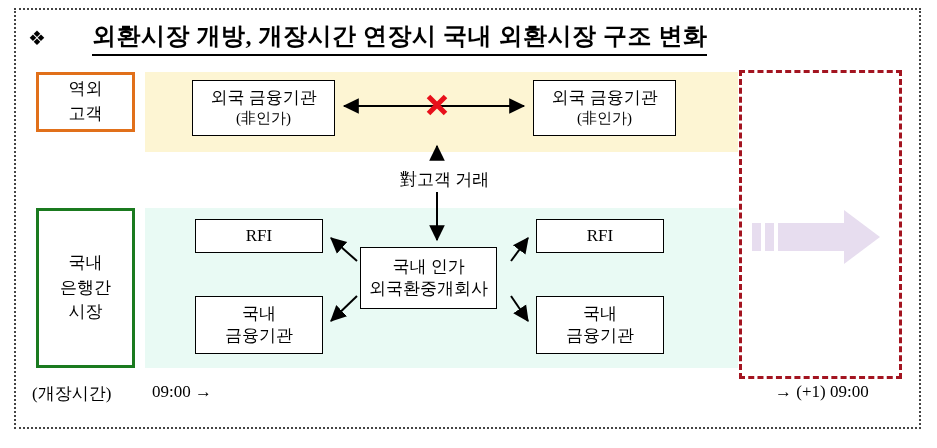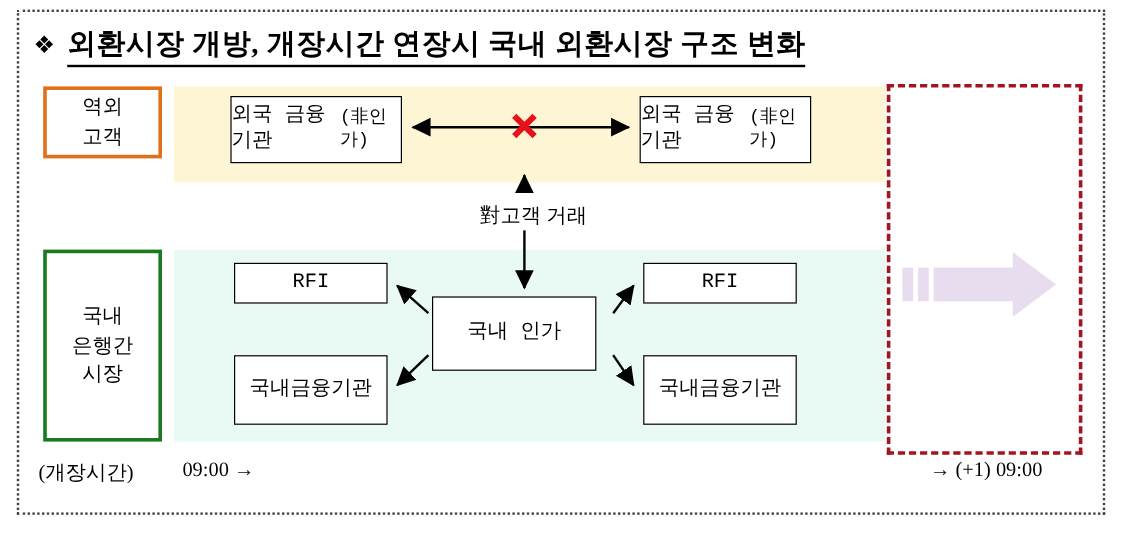--- a/index.html
+++ b/index.html
@@ -43,20 +43,21 @@
   }
   #title-text {
     font-family: "Liberation Serif", "DejaVu Serif", serif;
     font-size: 24px;
     font-weight: bold;
     color: #000000;
     letter-spacing: 0.5px;
     border-bottom: 2px solid #000000;
     padding-bottom: 2px;
     white-space: nowrap;
+    margin-left: 36px;
   }
   
   .band {
     position: absolute;
   }
   #band-offshore {
     left: 145px;
     top: 72px;
     width: 593px;
     height: 80px;
@@ -95,24 +96,24 @@
     height: 160px;
     border: 3px solid #1a7a1f;
   }
   
   .node {
     position: absolute;
     box-sizing: border-box;
     background: #ffffff;
     border: 1.6px solid #000000;
     display: flex;
-    flex-direction: row;
+    flex-direction: column;
     align-items: center;
     justify-content: center;
-    font-family: Liberation Mono, monospace;
+    font-family: Liberation Serif, serif;
     color: #000000;
     line-height: 1.3;
     z-index: 4;
   }
   .node .l1 { font-size: 17px; }
   .node .l2 { font-size: 15px; }
   .node.single { font-size: 17px; }
   #node-fi-left  { left: 192px; top: 80px;  width: 143px; height: 56px; }
   #node-fi-right { left: 533px; top: 80px;  width: 143px; height: 56px; }
   #node-rfi-left { left: 195px; top: 219px; width: 128px; height: 34px; }
@@ -254,20 +255,21 @@
     <span class="l1">금융기관</span>
   </div>
 
   <div class="node" id="node-dom-right">
     <span class="l1">국내</span>
     <span class="l1">금융기관</span>
   </div>
 
   <div class="node" id="node-broker">
     <span class="l1">국내 인가</span>
+    <span class="l1">외국환중개회사</span>
   </div>
 
   <svg id="no-deal-x" viewBox="0 0 24 24">
     <path d="M3.5,3.5 L20.5,20.5 M20.5,3.5 L3.5,20.5" stroke="#e8101a" stroke-width="5" stroke-linecap="butt"></path>
   </svg>
 
   <div id="customer-deal-label">對고객 거래</div>
 
   <div id="extension-zone"></div>
   <svg id="extension-arrow" viewBox="0 0 146 58">

